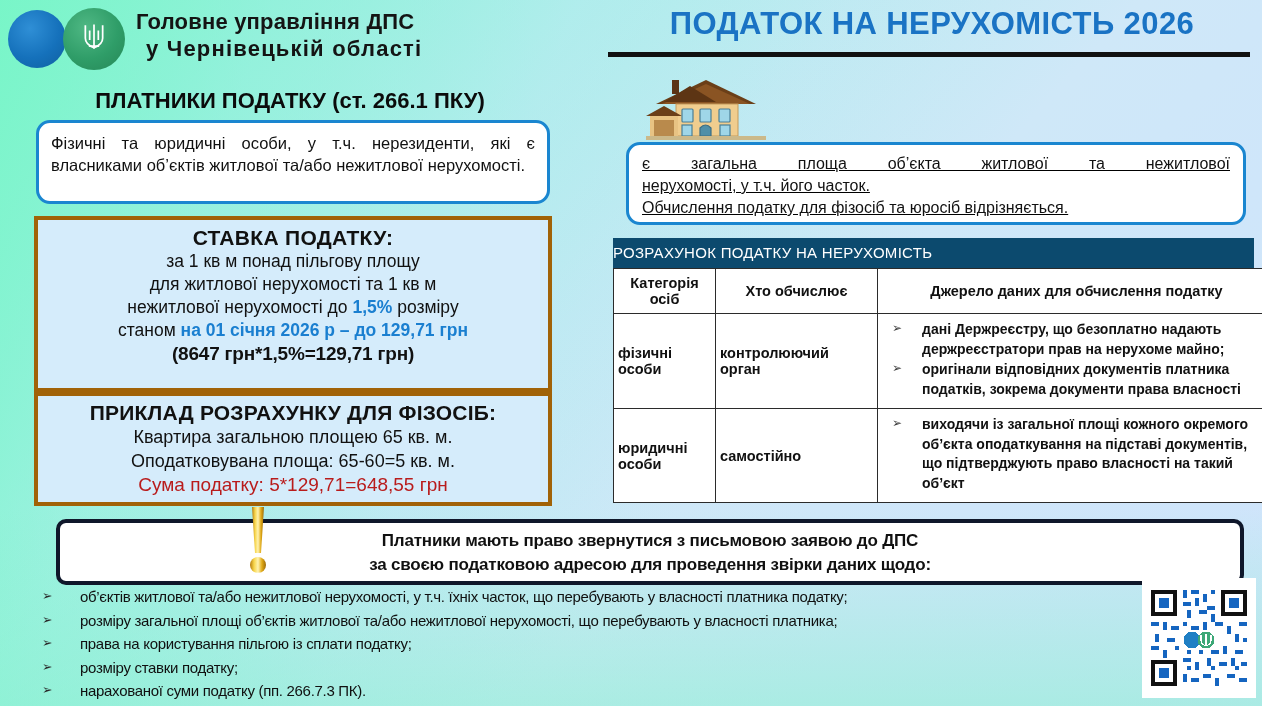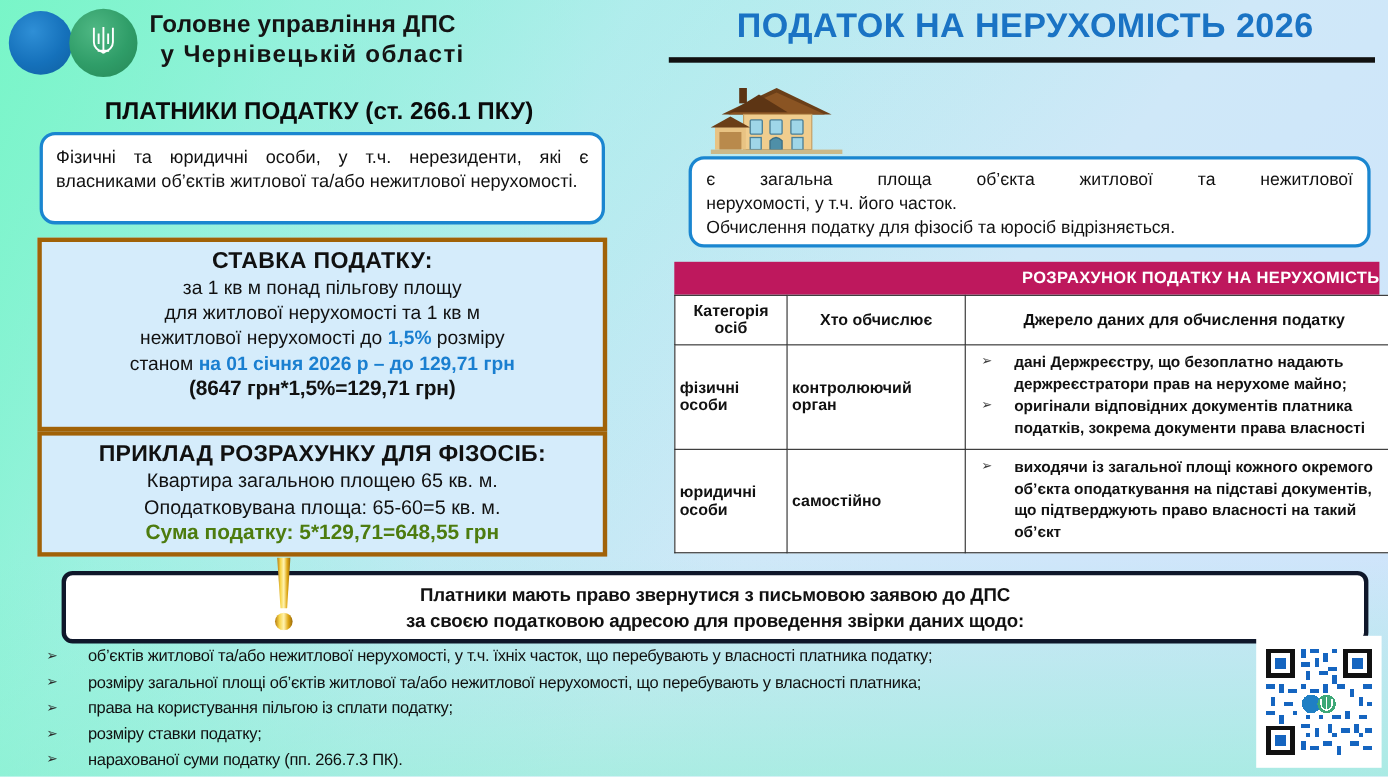--- a/index.html
+++ b/index.html
@@ -53,34 +53,34 @@
 
   .box-rate{position:absolute;left:34px;top:216px;width:510px;height:168px;}
   .box-rate .inner{padding:6px 10px 0 10px;text-align:center;font-size:17.5px;line-height:23px;color:#111;}
   .box-rate .t-title{font-size:21px;font-weight:bold;letter-spacing:.3px;margin-bottom:1px;}
   .blue{color:#1a7fd0;font-weight:bold;}
   .box-rate .last{font-weight:bold;font-size:19px;letter-spacing:-.2px;}
 
   .box-example{position:absolute;left:34px;top:392px;width:510px;height:106px;}
   .box-example .inner{padding:5px 10px 0 10px;text-align:center;font-size:18px;line-height:24px;color:#111;}
   .box-example .t-title{font-size:21px;font-weight:bold;letter-spacing:.2px;}
-  .box-example .sum{color:#4d7c0f;font-weight:bold;font-size:19px;}
+  .box-example .sum{color:#b91c1c;font-weight:normal;font-size:19px;}
 
   
   .house{position:absolute;left:646px;top:78px;width:120px;height:62px;}
   .r-h1{position:absolute;left:770px;top:84px;width:470px;font-size:19.5px;line-height:25px;
         letter-spacing:.2px;}
-  .box-base{position:absolute;left:626px;top:142px;width:614px;height:77px;}
+  .box-base{position:absolute;left:626px;top:142px;width:614px;height:77px;text-decoration:underline;}
   .box-base p{margin:0;padding:8px 13px 0 13px;font-size:16px;line-height:22px;color:#111;}
   .box-base p.j{text-align:justify;text-align-last:justify;}
 
   
   .tbl-wrap{position:absolute;left:613px;top:238px;width:641px;}
-  .tbl-title{background:#be185d;color:#fff;font-weight:bold;font-size:15px;letter-spacing:.3px;
-    text-align:right;padding:6px 0 7px;}
+  .tbl-title{background:#0c4a6e;color:#fff;font-weight:normal;font-size:15px;letter-spacing:.3px;
+    text-align:left;padding:6px 0 7px;}
   table.calc{border-collapse:collapse;width:641px;background:#fff;table-layout:fixed;}
   table.calc td,table.calc th{border:1.5px solid #2b2b2b;vertical-align:middle;}
   table.calc th{font-size:14.5px;font-weight:bold;padding:6px 3px;text-align:center;color:#111;}
   table.calc td.cat,table.calc td.who{font-size:14.5px;font-weight:bold;text-align:left;color:#111;padding:6px 4px;}
   .c1{width:95px;} .c2{width:155px;} .c3{width:391px;}
   td.src{padding:6px 6px 8px 4px;}
   td.src ul{list-style:none;margin:0;padding:0;}
   td.src li{position:relative;padding-left:40px;font-size:14px;line-height:19.5px;
     font-weight:bold;color:#111;margin-bottom:1px;}
   td.src li:before{content:"\27A2";position:absolute;left:10px;top:-1px;color:#3c3c3c;font-size:12px;font-weight:normal;}

